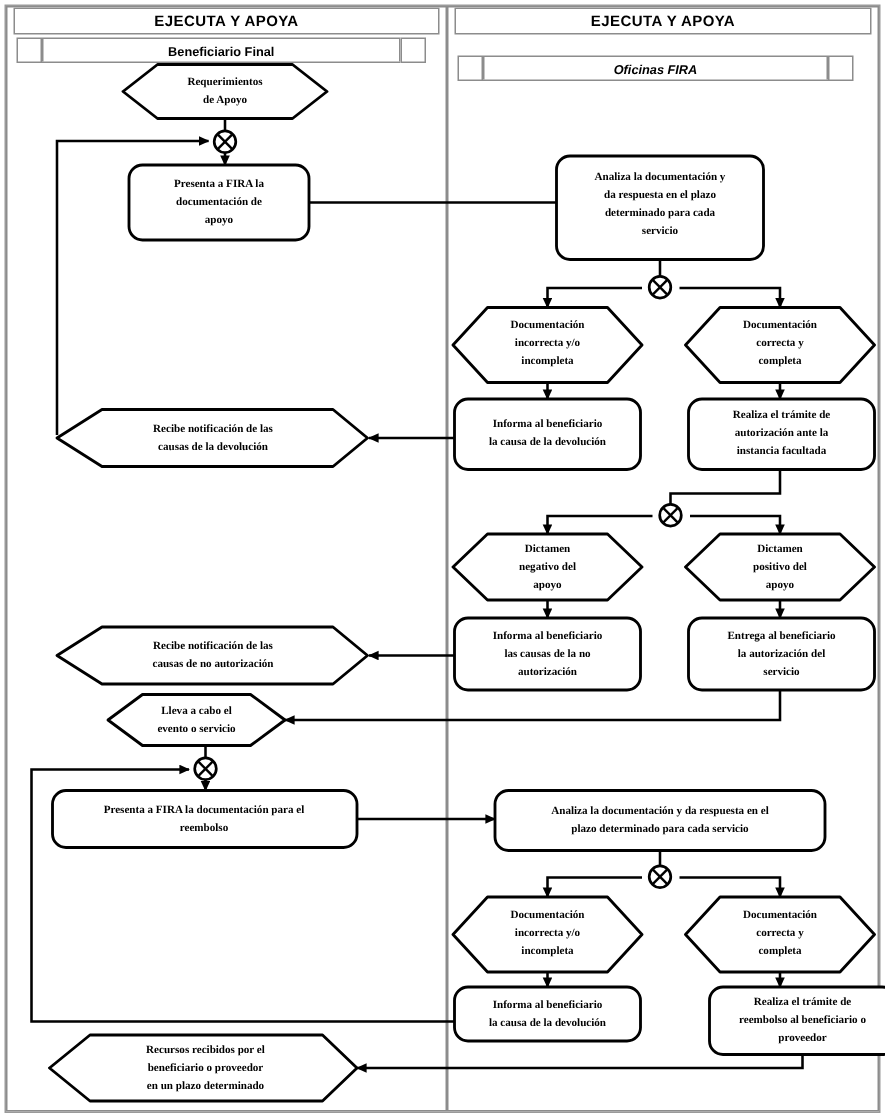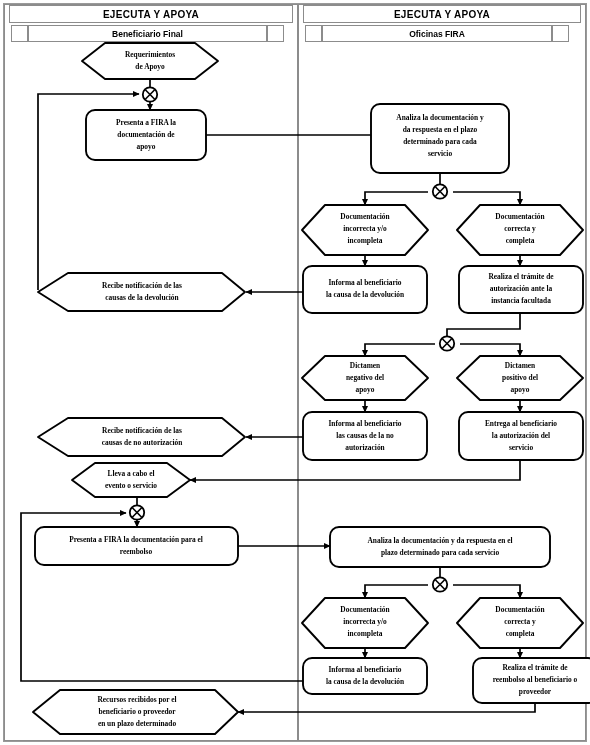--- a/index.html
+++ b/index.html
@@ -54,21 +54,21 @@
   .hdr-top-left  { left: 9px;  top: 5px;  width: 284px; }
   .hdr-top-right { left: 303px; top: 5px; width: 278px; }
 
   .subhdr-row {
     position: absolute;
     height: 17px;
     display: flex;
     box-sizing: border-box;
   }
   .subhdr-left  { left: 11px;  top: 25px; width: 273px; }
-  .subhdr-right { left: 305px; top: 25px; width: 264px; }
+  .subhdr-right { left: 305px; top: 37px; width: 264px; font-style: italic; }
   .subhdr-cap {
     width: 17px;
     border: 1px solid #8c8c8c;
     box-sizing: border-box;
     background: #ffffff;
   }
   .subhdr-mid {
     flex: 1;
     border: 1px solid #8c8c8c;
     border-left: none;

